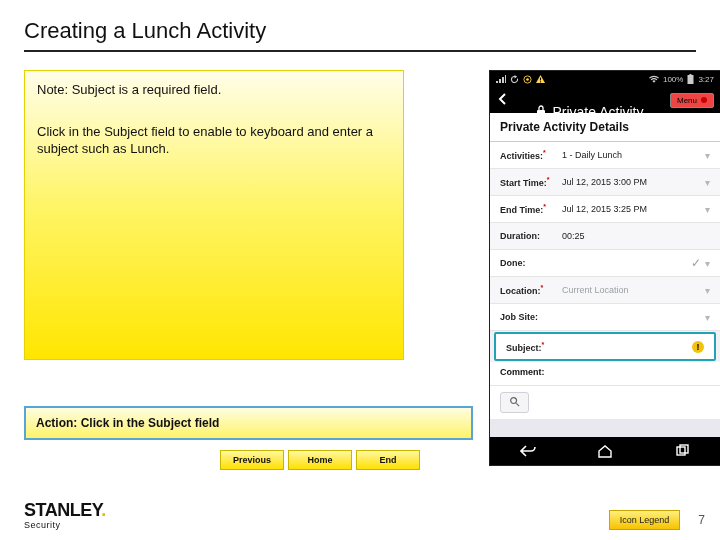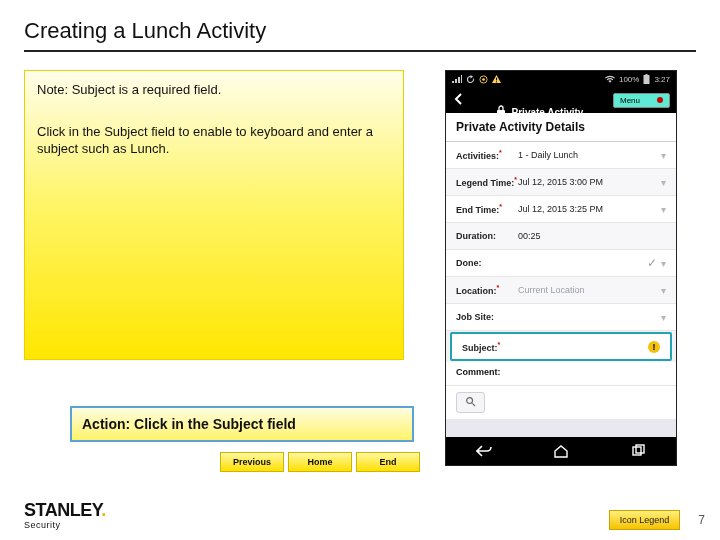--- a/index.html
+++ b/index.html
@@ -12,27 +12,26 @@
     width: 380px; height: 290px;
     background: linear-gradient(to bottom, #fffeea 0%, #fff56a 45%, #ffe600 100%);
     border: 1px solid #e6d200;
     padding: 10px 12px;
     font-size: 13px;
     line-height: 1.35;
   }
   .note-box p { margin-bottom: 24px; }
   .action-bar {
     margin-top: 46px;
-    width: 344px;
+    width: 449px;
     border: 2px solid #5aa3d6;
     background: linear-gradient(to bottom, #fefde0, #fff36a);
     padding: 8px 10px;
-    font-size: 14px;
+    font-size: 12px;
     font-weight: bold;
-    margin-left: 46px;
   }
   .nav-row { margin-top: 10px; display: flex; gap: 4px; padding-left: 196px; }
   .nav-btn {
     background: linear-gradient(to bottom, #fff7a0, #ffe000);
     border: 1px solid #c9b600;
     font-size: 9px;
     font-weight: bold;
     padding: 4px 0;
     width: 64px;
     text-align: center;
@@ -55,24 +54,24 @@
     display: flex; align-items: center; justify-content: space-between;
     padding: 2px 6px; font-size: 8px; height: 16px;
   }
   .statusbar .sb-left, .statusbar .sb-right { display:flex; gap:4px; align-items:center; }
   .statusbar svg { display:block; }
   .appbar {
     background: #000; color: #fff;
     display: flex; align-items: center; justify-content: space-between;
     padding: 4px 6px; height: 26px;
   }
-  .appbar .ab-title { font-weight: bold; font-size: 10px; display:flex; align-items:center; gap:6px;margin-top:24px;}
+  .appbar .ab-title { font-weight: normal; font-size: 14px; display:flex; align-items:center; gap:6px;margin-top:24px;}
   .menu-btn {
-    background: #5eead4; color:#000; border:1px solid #888; border-radius:2px;
-    font-size:8px; padding: 2px 6px; display:flex; align-items:center; gap:17px;
+    background: #ef4444; color:#000; border:1px solid #888; border-radius:2px;
+    font-size:8px; padding: 2px 6px; display:flex; align-items:center; gap:4px;
     cursor:pointer;
   }
   .menu-btn .dot { width:6px;height:6px;border-radius:50%;background:#c00; }
   .section-header {
     background: #fff; border-bottom: 1px solid #ccc;
     padding: 7px 10px; font-weight: bold; font-size: 12px; color:#111;
   }
   .form-row {
     background:#fff; border-bottom:1px solid #e5e5e5;
     display:flex; align-items:center; padding: 5px 10px; height: 27px;
@@ -206,21 +205,21 @@
       </div>
 
       <div class="section-header">Private Activity Details</div>
 
       <div class="form-row">
         <span class="lbl"><span>Activities:</span><span class="req">*</span></span>
         <span class="val">1 - Daily Lunch</span>
         <span class="chev">▾</span>
       </div>
       <div class="form-row gray">
-        <span class="lbl"><span>Legend Time:</span><span class="req">*</span></span>
+        <span class="lbl"><span>Start Time:</span><span class="req">*</span></span>
         <span class="val">Jul 12, 2015 3:00 PM</span>
         <span class="chev">▾</span>
       </div>
       <div class="form-row">
         <span class="lbl"><span>End Time:</span><span class="req">*</span></span>
         <span class="val">Jul 12, 2015 3:25 PM</span>
         <span class="chev">▾</span>
       </div>
       <div class="form-row gray">
         <span class="lbl">Duration:</span>

